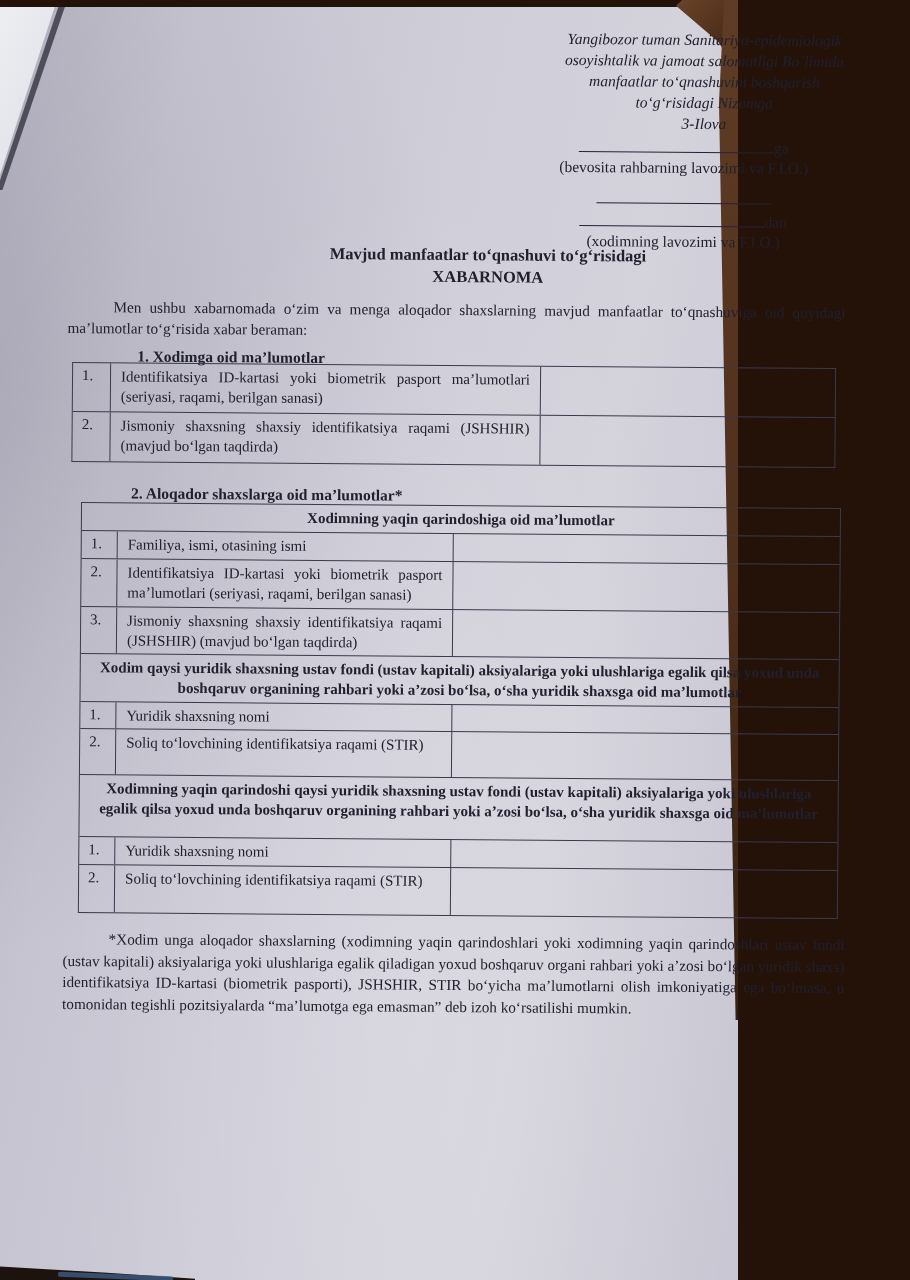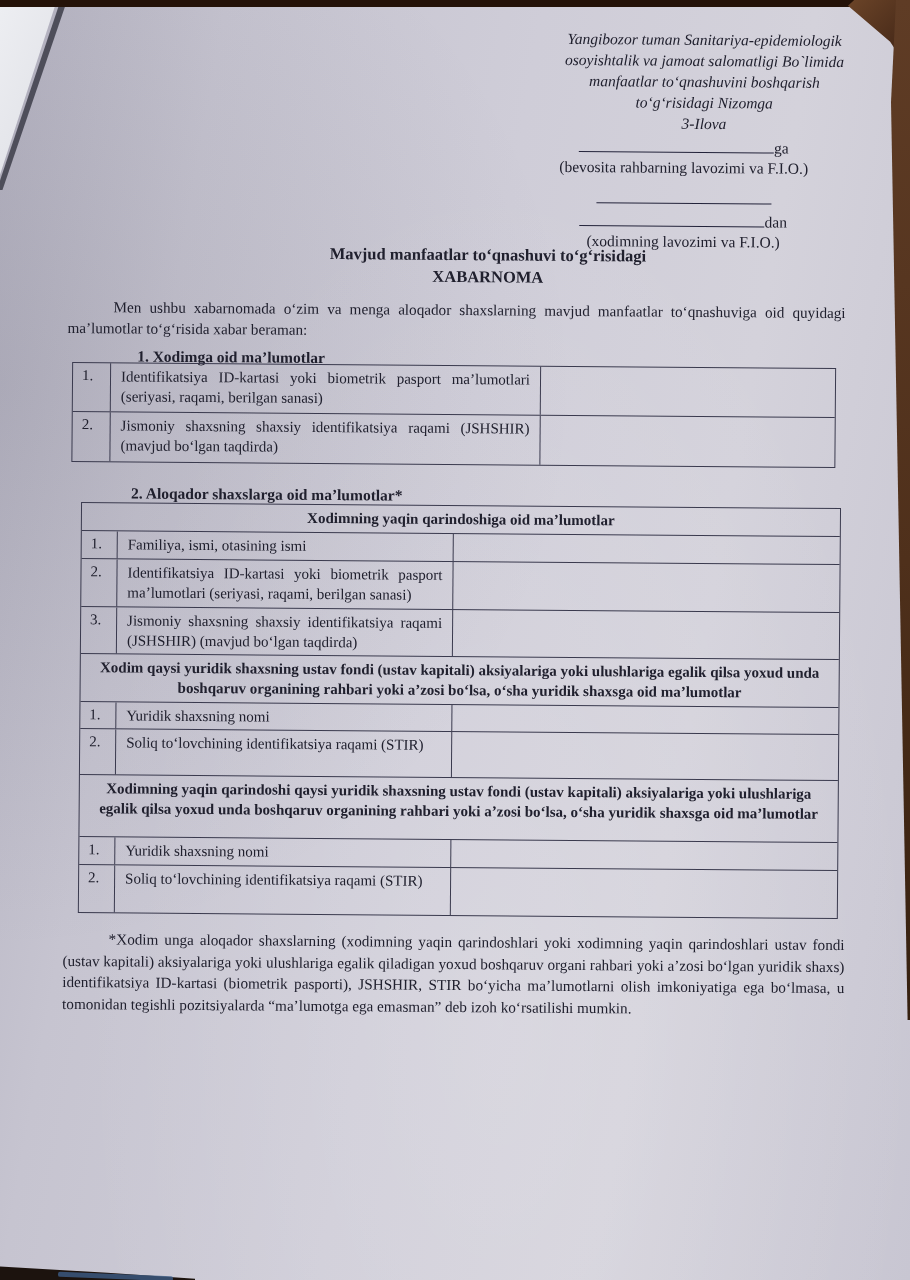--- a/index.html
+++ b/index.html
@@ -1,18 +1,18 @@
 <!DOCTYPE html>
 <html><head>
 <meta charset="utf-8">
 <style>
   * { box-sizing: border-box; margin: 0; padding: 0; }
   html,body { width: 910px; height: 1280px; overflow: hidden; }
   body { background: #241209; font-family: "Liberation Serif", serif; }
-  #scene { position: relative; width: 910px; height: 1280px;
+  #scene { position: relative; width: 738px; height: 1280px;
            background: linear-gradient(160deg, #5a3722 0%, #432816 40%, #2c1710 100%); }
 
   
   .paper { position: absolute; inset: 0;
            background: linear-gradient(100deg, #b5b3c1 0%, #c6c4d0 20%, #cfcdd8 48%, #d4d2db 72%, #c8c6d2 100%); }
   .paper::after { content:""; position:absolute; inset:0;
            background: radial-gradient(ellipse at 55% 80%, rgba(255,255,255,0.16), rgba(255,255,255,0) 60%),
                        radial-gradient(ellipse at 0% 30%, rgba(40,40,60,0.10), rgba(40,40,60,0) 45%); }
 
   

